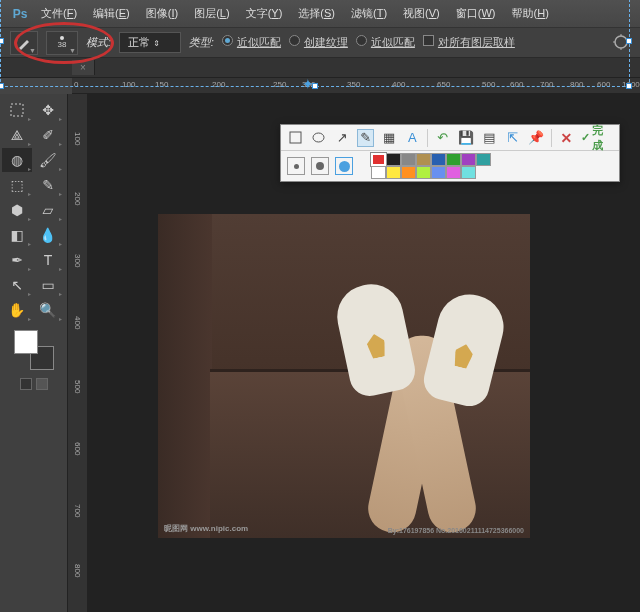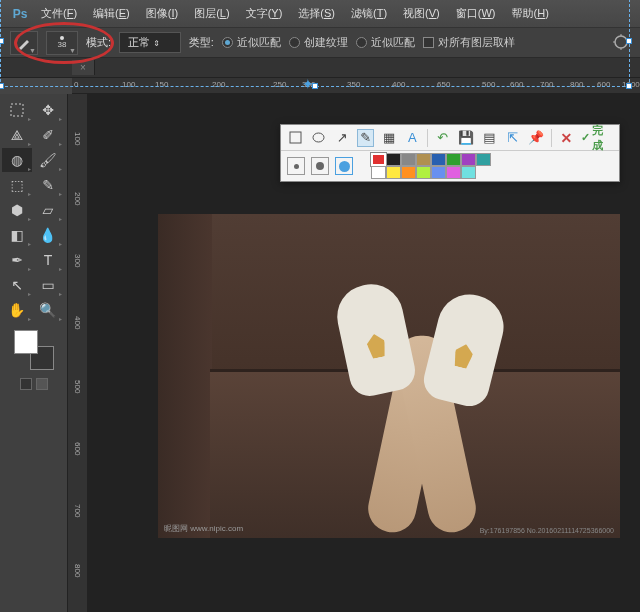--- a/index.html
+++ b/index.html
@@ -9,23 +9,23 @@
   .logo { width: 24px; height: 20px; display: flex; align-items: center; justify-content: center; color: #5fa8d3; font-weight: bold; font-size: 12px; }
   .menu-item { padding: 4px 7px; color: #ddd; cursor: default; }
   .menu-key { text-decoration: underline; }
   
   .optionsbar { height: 30px; background: #404040; display: flex; align-items: center; padding-left: 10px; gap: 8px; border-bottom: 1px solid #2a2a2a; position: relative; }
   .opt-btn { width: 28px; height: 24px; background: #3a3a3a; border: 1px solid #555; display: flex; align-items: center; justify-content: center; position: relative; }
   .carety { font-size: 7px; color: #999; position: absolute; right: 1px; bottom: 0; }
   .brush-prev { width: 32px; height: 24px; background: #3a3a3a; border: 1px solid #555; display: flex; flex-direction: column; align-items: center; justify-content: center; position: relative; }
   .brush-dot { width: 4px; height: 4px; background: #ddd; border-radius: 50%; }
   .brush-num { font-size: 8px; color: #ccc; text-align: right; }
-  .opt-label { color: #ddd; font-size: 11px; }
+  .opt-label { color: #ddd; font-size: 11px; font-style: italic; }
   .opt-select { background: #2a2a2a; border: 1px solid #555; color: #ddd; padding: 2px 20px 2px 8px; font-size: 11px; position: relative; }
-  .radio-grp { display: flex; align-items: center; gap: 4px; }
+  .radio-grp { display: flex; align-items: flex-start; gap: 4px; text-decoration: underline; }
   .radio { width: 11px; height: 11px; border-radius: 50%; border: 1px solid #888; background: #333; display: inline-block; position: relative; }
   .radio.on::after { content: ''; width: 5px; height: 5px; border-radius: 50%; background: #5fa8d3; position: absolute; top: 2px; left: 2px; }
   .check { width: 11px; height: 11px; border: 1px solid #888; background: #333; display: inline-block; }
   .gear { width: 20px; height: 20px; color: #aaa; margin-left: auto; margin-right: 8px; }
   
   .red-circle { position: absolute; left: 14px; top: 22px; width: 100px; height: 42px; border: 3px solid #c83232; border-radius: 50% / 50%; pointer-events: none; z-index: 50; }
   
   .tabbar { height: 20px; background: #333; display: flex; align-items: center; padding-left: 72px; border-bottom: 1px solid #222; }
   .doctab { background: #404040; color: #bbb; padding: 2px 8px; font-size: 10px; border-right: 1px solid #222; display: flex; align-items: center; gap: 6px; }
   .tabx { color: #888; font-size: 10px; }
@@ -43,21 +43,21 @@
   .tool { width: 30px; height: 24px; display: flex; align-items: center; justify-content: center; color: #ccc; position: relative; font-size: 14px; }
   .tool.active { background: #2a2a2a; }
   .tool .tc { position: absolute; right: 1px; bottom: 0; font-size: 6px; color: #777; }
   .color-sw { position: relative; width: 40px; height: 40px; margin: 8px auto; }
   .fg { position: absolute; width: 24px; height: 24px; background: #fff; border: 1px solid #888; left: 0; top: 0; }
   .bg { position: absolute; width: 24px; height: 24px; background: #333; border: 1px solid #888; right: 0; bottom: 0; }
   .mini-sw { display:flex; gap: 4px; justify-content:center; margin-top:4px;}
   .msw { width:12px; height:12px;}
   
   .canvas-area { position: absolute; left: 88px; top: 0; right: 0; bottom: 0; background: #222; }
-  .canvas { position: absolute; left: 70px; top: 120px; width: 462px; height: 324px; overflow: hidden; }
+  .canvas { position: absolute; left: 70px; top: 120px; width: 372px; height: 324px; overflow: hidden; font-weight: bold; }
   
   .selection-border { position: absolute; left: 0px; top: -6px; width: 630px; height: 93px; border: 1px dashed #6ab0e8; pointer-events: none; z-index: 20; }
   .sel-handle { width: 6px; height: 6px; background: #fff; border: 1px solid #3a8fd6; position: absolute; }
   
   .annot-panel { position: absolute; right: 20px; top: 124px; width: 340px; height: 58px; background: #f4f4f4; border: 1px solid #888; z-index: 60; box-shadow: 0 2px 8px rgba(0,0,0,0.4); }
   .ap-row1 { height: 26px; display: flex; align-items: center; gap: 6px; padding: 0 6px; border-bottom: 1px solid #ccc; }
   .ap-ico { width: 18px; height: 18px; display: flex; align-items: center; justify-content: center; color: #444; font-size: 13px; }
   .ap-ico.on { background: #d5e8f5; border: 1px solid #8cb8d8; }
   .ap-sep { width: 1px; height: 18px; background: #ccc; }
   .ap-done { color: #4a9b4a; font-size: 11px; display:flex; align-items:center; gap:2px; font-weight:bold;}

